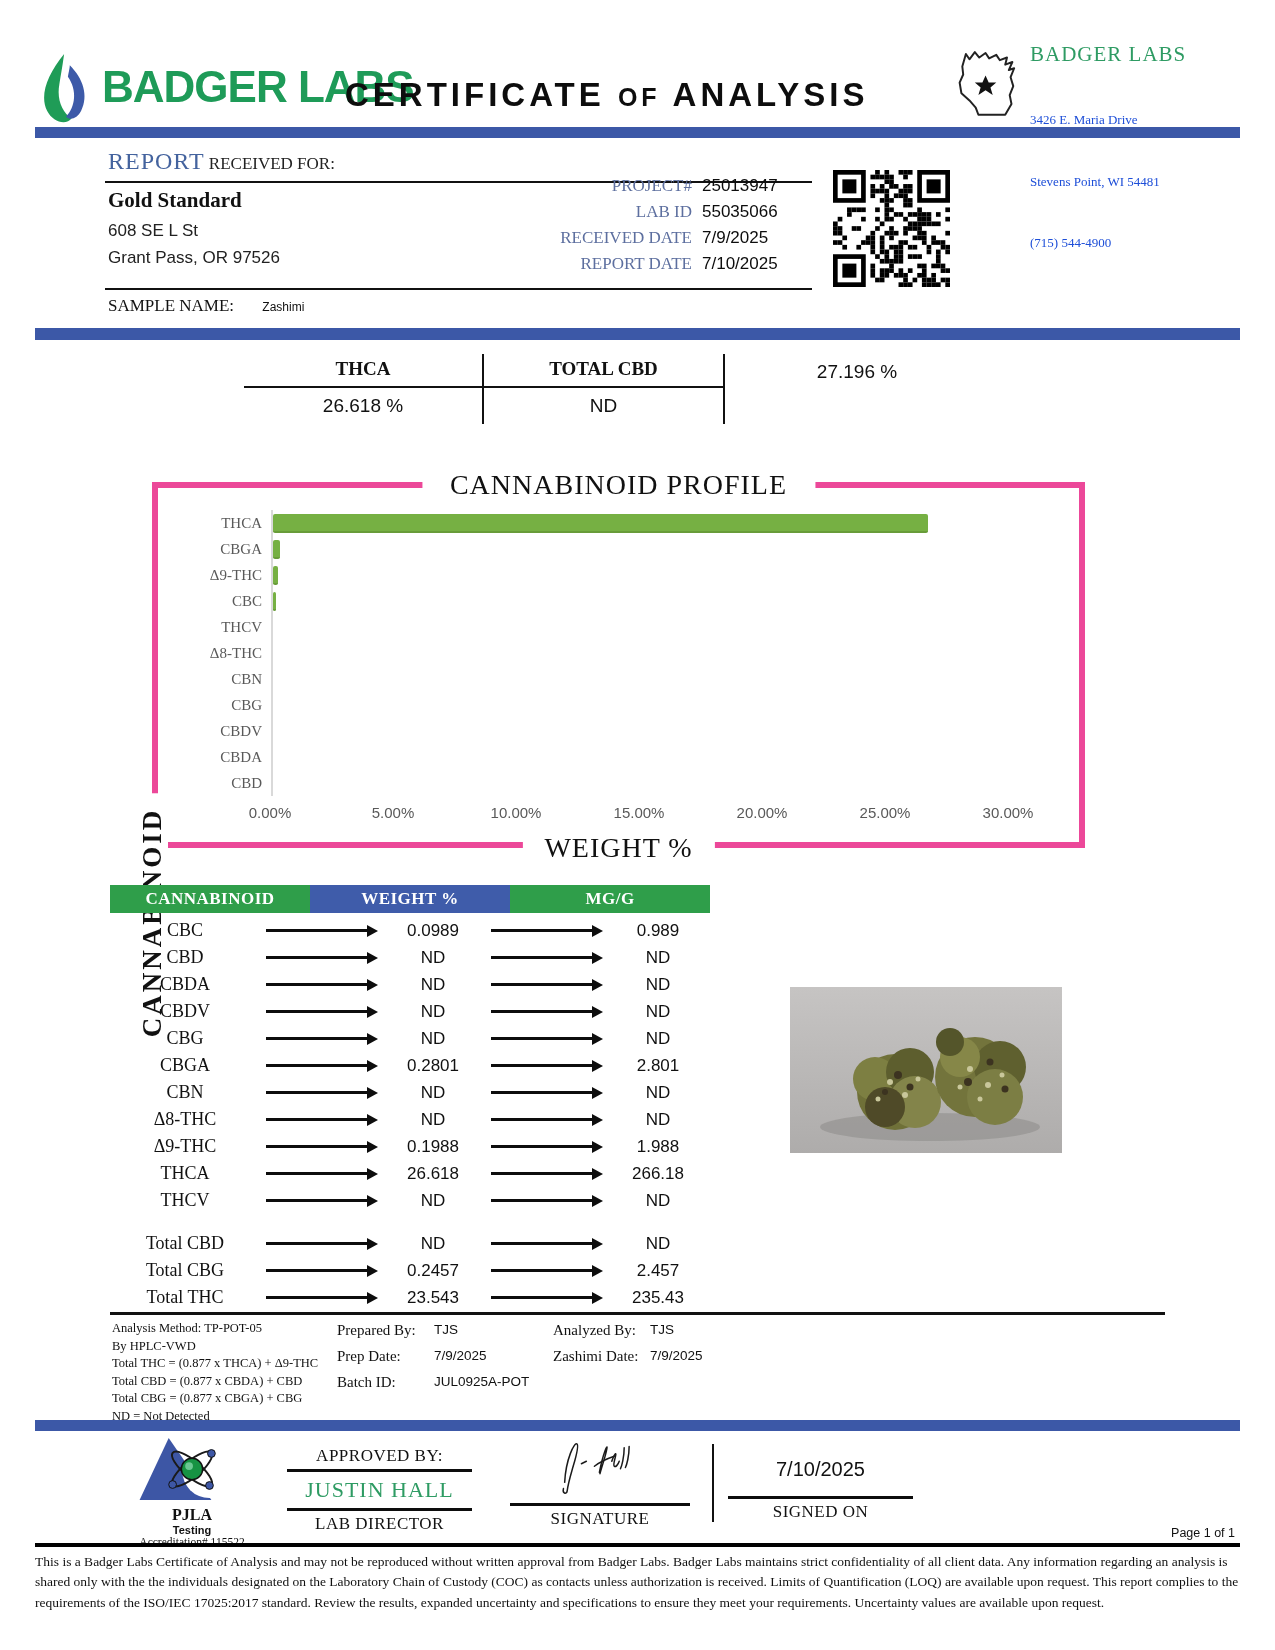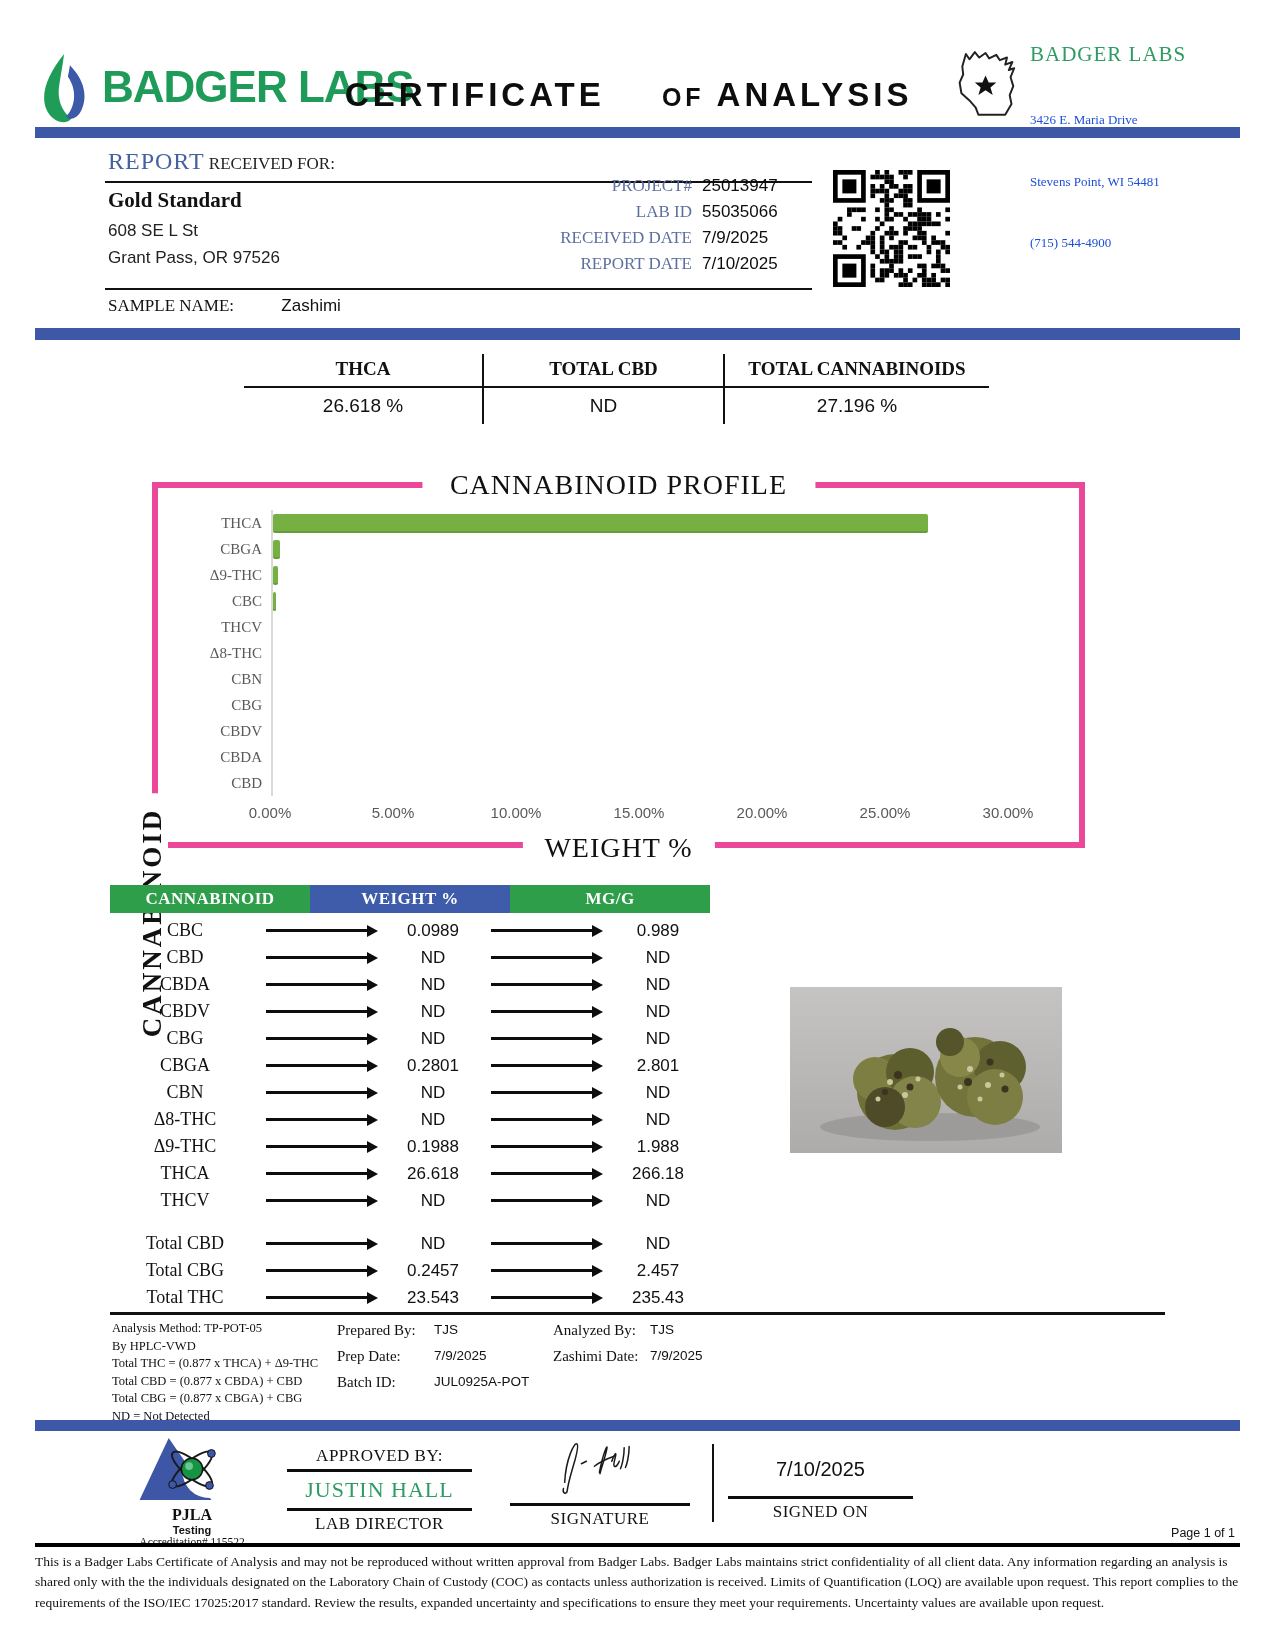--- a/index.html
+++ b/index.html
@@ -7,36 +7,36 @@
         font-family:"Liberation Serif",serif;color:#111;overflow:hidden;}
   .abs{position:absolute;}
   .sans{font-family:"Liberation Sans",sans-serif;}
   .bluebar{background:#3c58a7;}
 
   
   #logo-text{font-family:"Liberation Sans",sans-serif;font-weight:bold;font-size:44px;
              letter-spacing:-1px;color:#1e9b58;}
   #coa-title{font-family:"Liberation Sans",sans-serif;font-weight:bold;color:#0d0d0d;
              letter-spacing:4px;font-size:33px;white-space:nowrap;}
-  #coa-title .of{font-size:25px;margin-left:44px;}
+  #coa-title .of{font-size:25px;}
   #lab-block{display:flex;align-items:flex-start;gap:6px;}
   .lab-name{color:#2e9b63;font-size:21px;letter-spacing:1px;}
   .lab-line{font-size:13px;color:#1d4ed8;line-height:1.35;margin-top:44px;}
 
   
   #rep-head{font-size:17px;color:#222;}
   #rep-head .rep{color:#44639e;font-size:24px;letter-spacing:1px;}
   .hline{background:#111;height:2px;}
   #client-name{font-weight:bold;font-size:21px;}
   .client-line{font-size:17px;color:#222;}
   .field-row{display:flex;justify-content:flex-end;align-items:baseline;margin-bottom:6px;}
   .f-label{color:#5d6f9f;font-size:17px;text-align:right;}
   .f-value{width:110px;font-size:17px;color:#0d0d0d;margin-left:10px;text-align:left;}
   #sample-row{font-size:17px;}
-  #sample-row .sname{margin-left:43px;font-size:17px;}
+  #sample-row .sname{margin-left:24px;font-size:12px;}
 
   
   #summary{display:flex;}
   .sum-col{text-align:center;}
   .sum-col.sep{border-left:2px solid #111;}
   .sum-head{font-weight:bold;font-size:19px;padding:4px 0 6px 0;border-bottom:2px solid #111;}
   .sum-val{font-size:19px;padding:7px 0;}
 
   
   #chart-frame{border:6px solid #ec4899;}
@@ -366,21 +366,20 @@
   <div class="abs" id="summary" style="left:244px;top:354px;">
       <div class="sum-col" style="width: 238px;">
         <div class="sum-head">THCA</div>
         <div class="sum-val sans">26.618 %</div>
       </div>
       <div class="sum-col sep" style="width: 239px;">
         <div class="sum-head">TOTAL CBD</div>
         <div class="sum-val sans">ND</div>
       </div>
       <div class="sum-col sep" style="width: 264px;">
-        <div class="sum-head">TOTAL CANNABINOIDS</div>
         <div class="sum-val sans">27.196 %</div>
       </div>
     </div>
 
   <div class="abs" id="chart-frame" style="left:152px;top:482px;width:921px;height:354px;">
     <div class="abs" id="chart-title">CANNABINOID PROFILE</div>
     <div class="abs" id="ylab">CANNABINOID</div>
     <div class="abs" id="xlab">WEIGHT %</div>
     <div class="abs" id="chart-rows" style="left:10px;top:22px;right:12px;">
         <div class="c-row">

